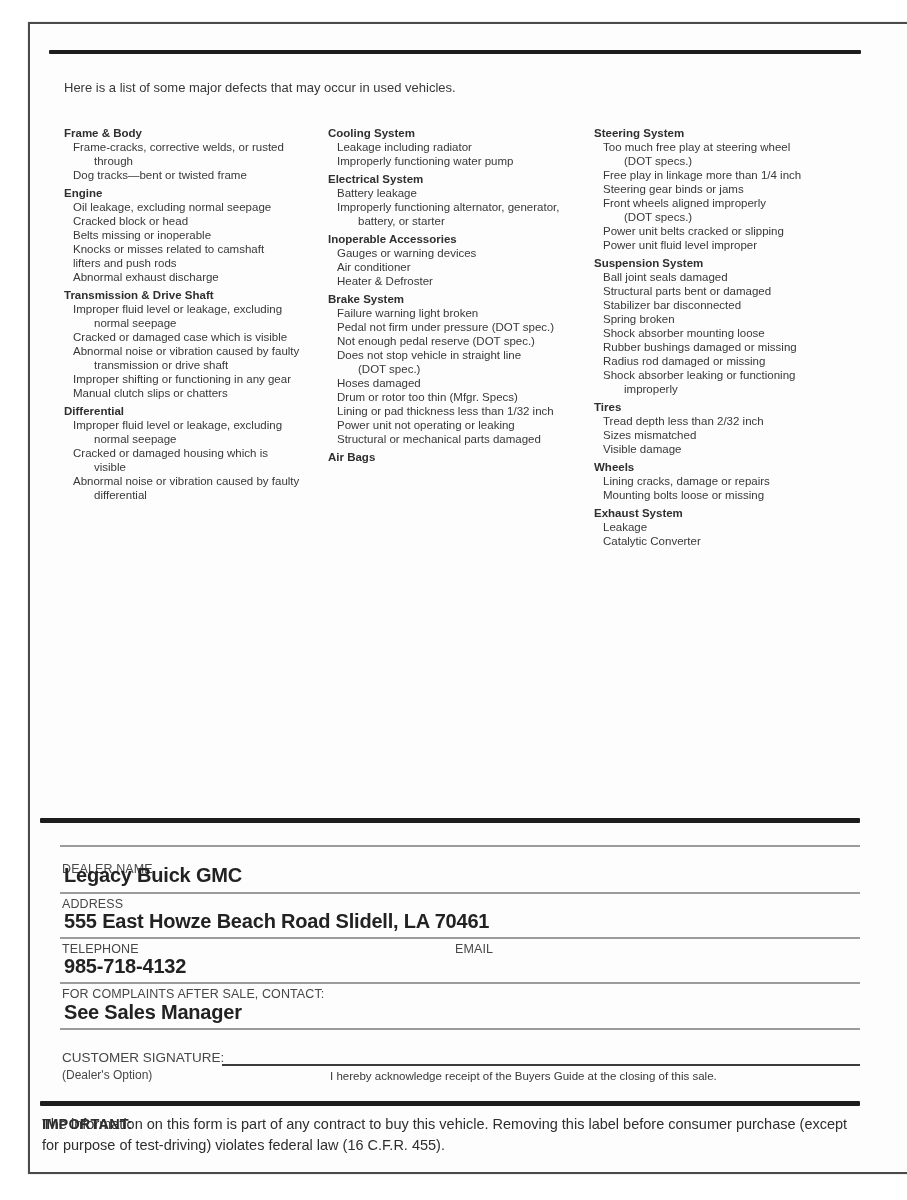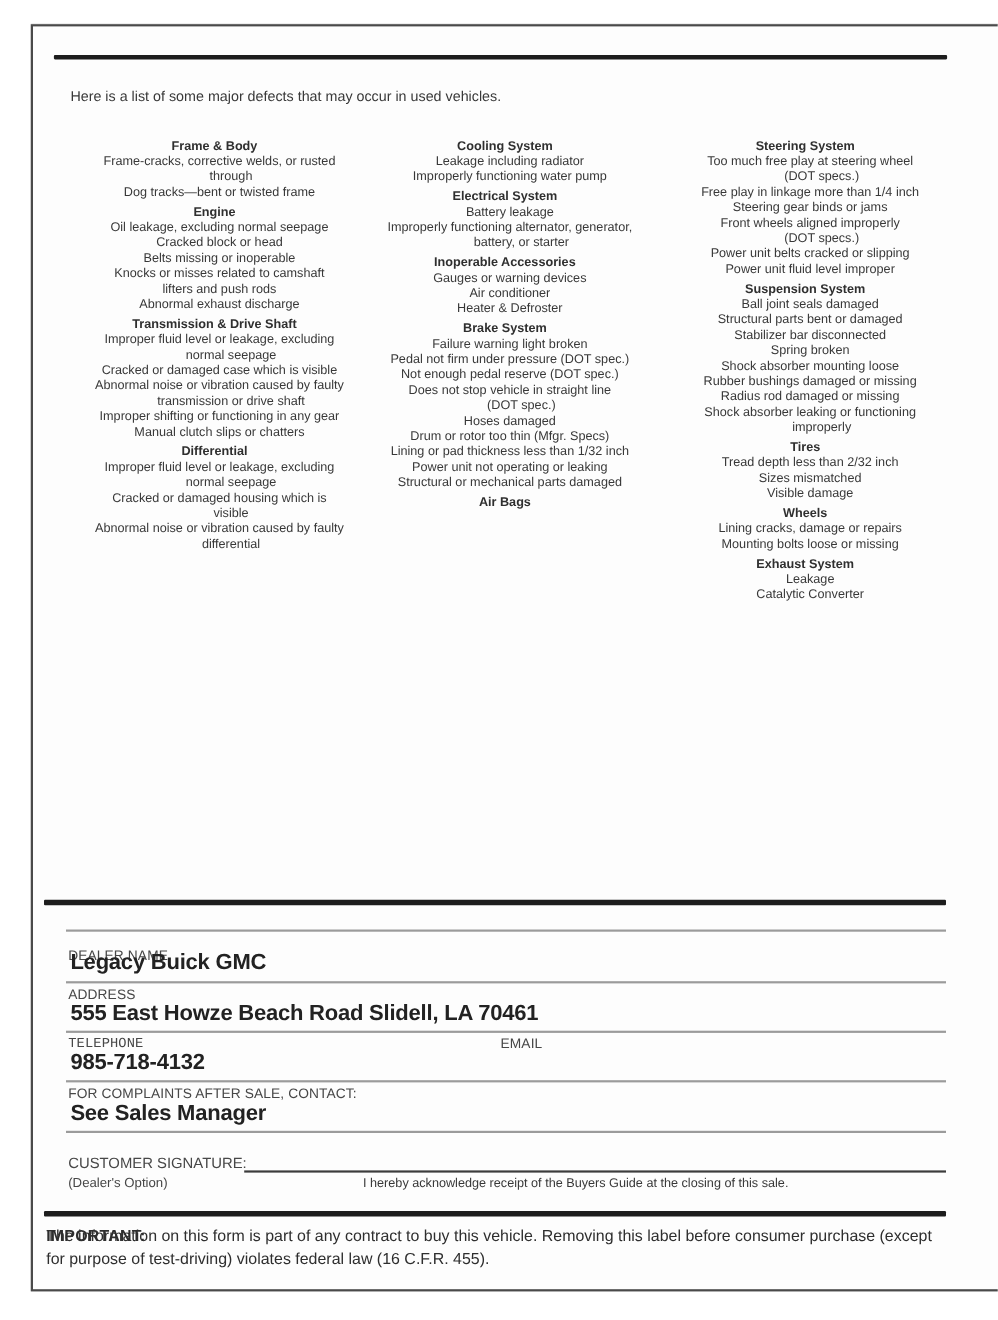--- a/index.html
+++ b/index.html
@@ -24,39 +24,39 @@
     border:2px solid var(--border);
     box-shadow:0 0 1px rgba(0,0,0,.35);
     padding-left:48px;
   }
   .sheet *{position:absolute;}
   .hbar{background:var(--bar);border-radius:1px;}
   .top-bar{left:19px;top:26px;width:812px;height:4px;}
   .intro{left:34px;top:56px;width:700px;font-size:13px;color:var(--ink);white-space:nowrap;}
 
   
-  .d-col{top:102px;font-size:11.5px;line-height:14px;color:var(--ink);text-align:center;}
+  .d-col{top:102px;font-size:11.5px;line-height:14px;color:var(--ink);}
   .d-col-1{left:34px;width:262px;}
   .d-col-2{left:298px;width:262px;}
   .d-col-3{left:564px;width:276px;}
   .d-col .d-section{position:static;margin-bottom:4px;}
   .d-col .d-title{position:static;font-weight:bold;color:#2f2f2f;}
   .d-col .d-line{position:static;white-space:nowrap;}
   .d-col .ind1{padding-left:9px;}
   .d-col .ind2{padding-left:30px;}
 
   
   .mid-bar{left:10px;top:794px;width:820px;height:5px;}
   .rule{height:2px;background:var(--rule);left:30px;width:800px;}
   .r1{top:821px;} .r2{top:868px;} .r3{top:913px;} .r4{top:958px;} .r5{top:1004px;}
   .f-label{left:32px;font-size:12.5px;color:var(--ink-soft);letter-spacing:.1px;white-space:nowrap;}
   .f-value{left:34px;font-size:20px;font-weight:600;letter-spacing:-0.2px;color:#222;white-space:nowrap;}
   .l-dealer{top:826px;margin-top:12px;} .v-dealer{top:840px;}
   .l-address{top:873px;} .v-address{top:886px;}
-  .l-phone{top:918px;font-family:Liberation Mono, monospace;} .l-email{left:425px;top:918px;} .v-phone{top:931px;}
+  .l-phone{top:918px;} .l-email{left:425px;top:918px;} .v-phone{top:931px;}
   .l-complaints{top:963px;} .v-complaints{top:977px;}
 
   
   .sig-label{left:32px;top:1026px;font-size:13.5px;color:var(--ink-soft);white-space:nowrap;}
   .sig-line{left:192px;top:1040px;width:638px;height:2px;background:#3c3c3c;}
   .sig-option{left:32px;top:1044px;font-size:12px;color:var(--ink-soft);white-space:nowrap;}
   .sig-ack{left:300px;top:1046px;font-size:11.5px;color:var(--ink);white-space:nowrap;}
 
   
   .bottom-bar{left:10px;top:1077px;width:820px;height:5px;}

